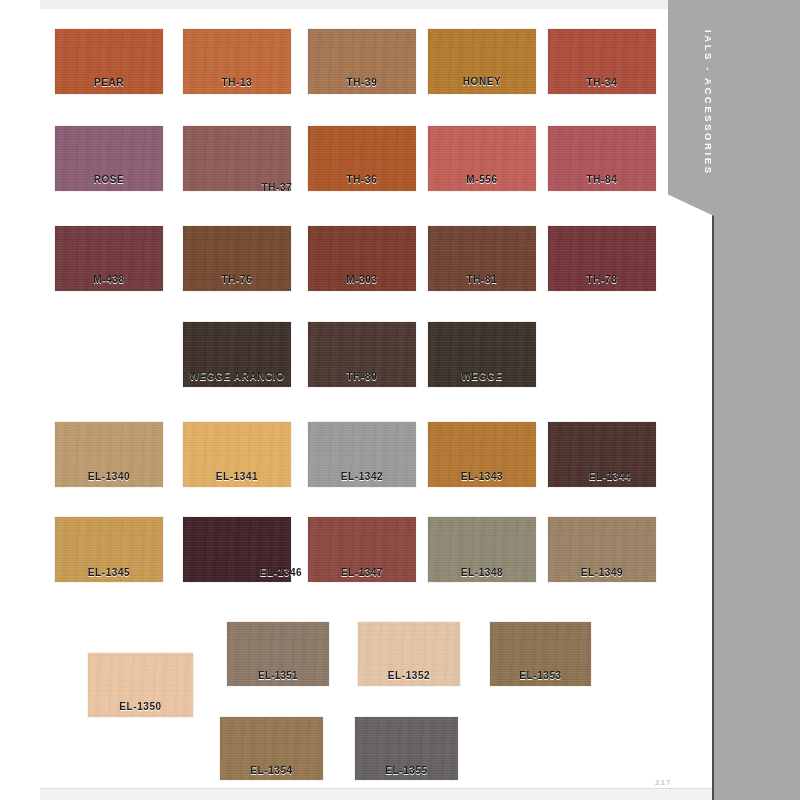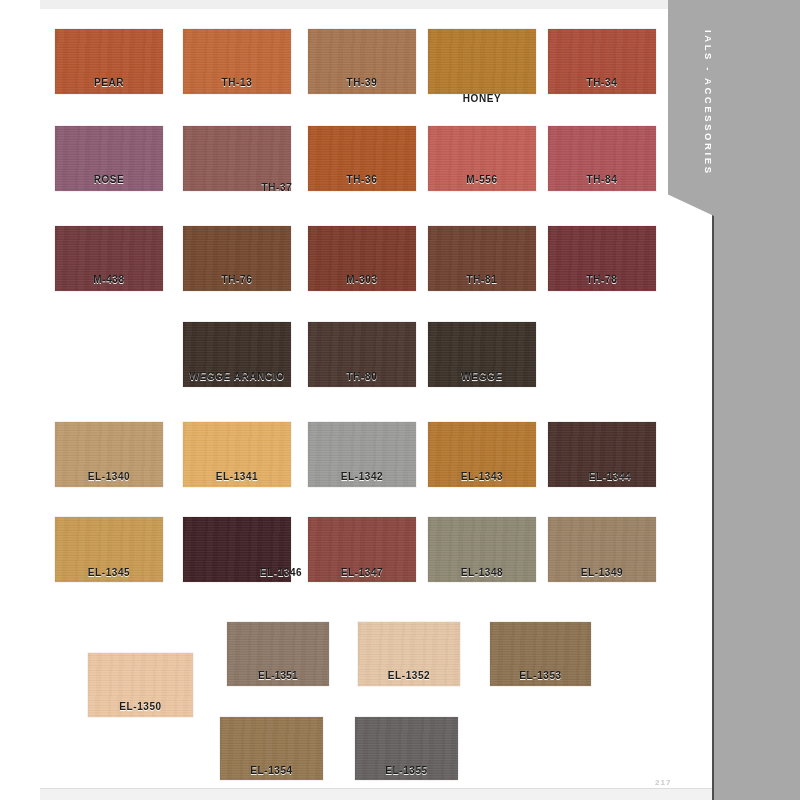--- a/index.html
+++ b/index.html
@@ -163,21 +163,21 @@
               <div class="grain"></div>
               <div class="grain2"></div>
             </div>
             <div class="chiplabel" style="top: 48px;">TH-39</div>
           </div>
           <div class="cell" style="left: 388px; top: 20px; width: 108px;">
             <div class="chip" style="width: 108px; height: 65px; background: rgb(179, 121, 44);">
               <div class="grain"></div>
               <div class="grain2"></div>
             </div>
-            <div class="chiplabel" style="top: 64px;">HONEY</div>
+            <div class="chiplabel" style="top: 47px;">HONEY</div>
           </div>
           <div class="cell" style="left: 508px; top: 20px; width: 108px;">
             <div class="chip" style="width: 108px; height: 65px; background: rgb(171, 76, 57);">
               <div class="grain"></div>
               <div class="grain2"></div>
             </div>
             <div class="chiplabel" style="top: 48px;">TH-34</div>
           </div>
         </div>
         <div class="row" style="left: 0px; top: 0px;">

